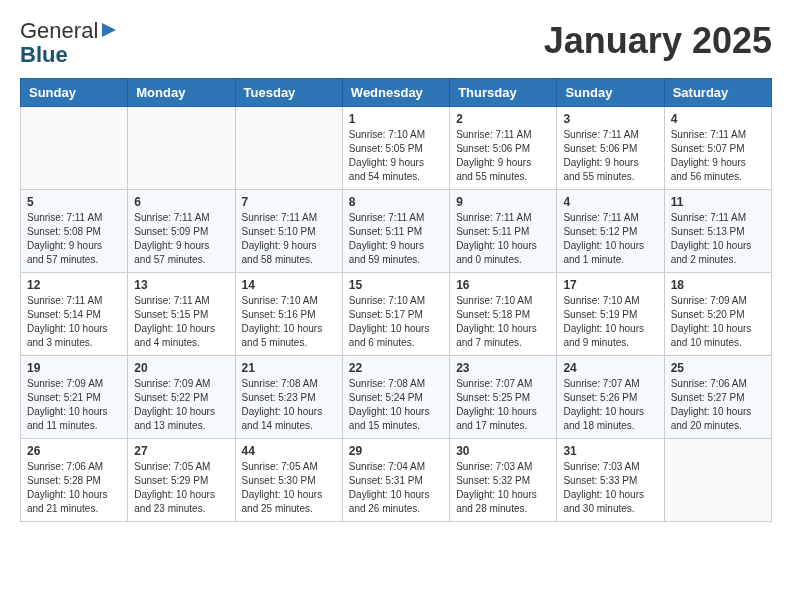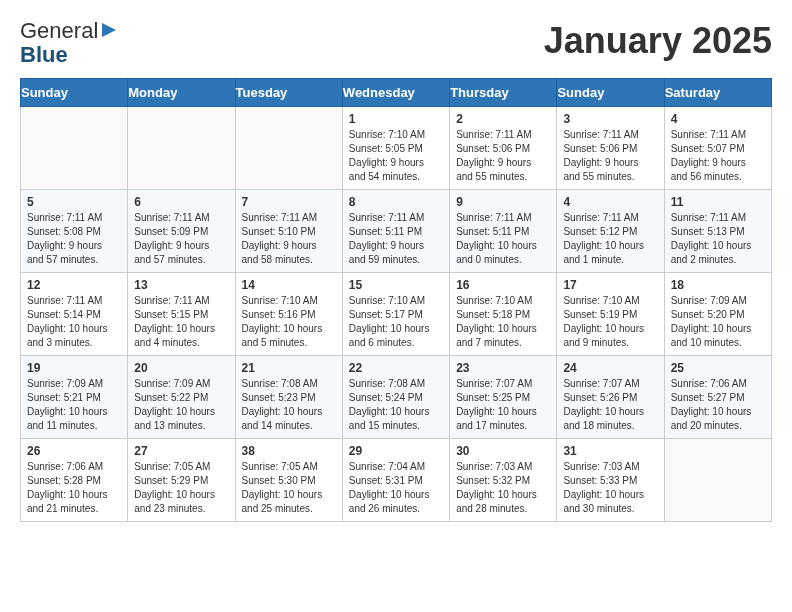--- a/index.html
+++ b/index.html
@@ -35,21 +35,21 @@
     }
     .calendar {
       width: 100%;
       border-collapse: collapse;
       border: 1px solid #ccc;
     }
     .calendar th {
       background-color: #2e75b6;
       color: white;
       text-align: left;
-      padding: 6px 0;
+      padding: 6px 8px;
       font-size: 13px;
       font-weight: bold;
       border: 1px solid #2060a0;
     }
     .calendar td {
       vertical-align: top;
       padding: 5px 6px;
       border: 1px solid #ccc;
       font-size: 10.5px;
       color: #333;
@@ -283,21 +283,21 @@
 Sunset: 5:28 PM
 Daylight: 10 hours and 21 minutes.</div>
         </td>
         <td>
           <div class="day-number">27</div>
           <div class="day-info" style="white-space: pre-line;">Sunrise: 7:05 AM
 Sunset: 5:29 PM
 Daylight: 10 hours and 23 minutes.</div>
         </td>
         <td>
-          <div class="day-number">38</div>
+          <div class="day-number">44</div>
           <div class="day-info" style="white-space: pre-line;">Sunrise: 7:05 AM
 Sunset: 5:30 PM
 Daylight: 10 hours and 25 minutes.</div>
         </td>
         <td>
           <div class="day-number">29</div>
           <div class="day-info" style="white-space: pre-line;">Sunrise: 7:04 AM
 Sunset: 5:31 PM
 Daylight: 10 hours and 26 minutes.</div>
         </td>

